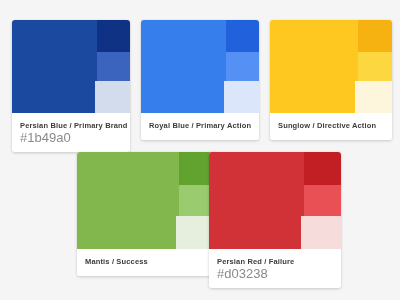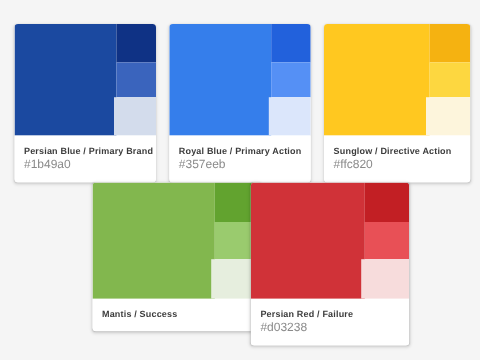--- a/index.html
+++ b/index.html
@@ -65,21 +65,21 @@
   }
   .meta-name {
     font-size: 7.5px;
     font-weight: bold;
     color: #3c3c3c;
     letter-spacing: 0.15px;
     line-height: 11px;
     white-space: nowrap;
   }
   .meta-hex {
-    font-size: 10px;
+    font-size: 13px;
     color: #8a8a8a;
     line-height: 11px;
     margin-top: 1px;
     white-space: nowrap;
   }
 
   
   #card-0 { left: 12px;  top: 20px;  width: 118px; }
   #card-1 { left: 141px; top: 20px;  width: 118px; }
   #card-2 { left: 270px; top: 20px;  width: 122px; justify-content: center; }
@@ -110,34 +110,32 @@
 
   <div class="card" id="card-1">
     <div class="swatch">
       <div class="swatch-main" style="background: rgb(53, 126, 235);"></div>
       <div class="swatch-shade shade-dark" style="background: rgb(34, 97, 220);"></div>
       <div class="swatch-shade shade-mid" style="background: rgb(85, 144, 245);"></div>
       <div class="swatch-shade shade-light" style="background: rgb(219, 230, 251);"></div>
     </div>
     <div class="meta">
       <div class="meta-name">Royal Blue / Primary Action</div>
-      <div class="meta-hex">#357eeb</div>
     </div>
   </div>
 
   <div class="card" id="card-2">
     <div class="swatch">
       <div class="swatch-main" style="background: rgb(255, 200, 32);"></div>
       <div class="swatch-shade shade-dark" style="background: rgb(245, 178, 17);"></div>
       <div class="swatch-shade shade-mid" style="background: rgb(253, 215, 64);"></div>
       <div class="swatch-shade shade-light" style="background: rgb(253, 245, 220);"></div>
     </div>
     <div class="meta">
       <div class="meta-name">Sunglow / Directive Action</div>
-      <div class="meta-hex">#ffc820</div>
     </div>
   </div>
 
   <div class="card" id="card-3">
     <div class="swatch">
       <div class="swatch-main" style="background: rgb(130, 183, 78);"></div>
       <div class="swatch-shade shade-dark" style="background: rgb(98, 163, 47);"></div>
       <div class="swatch-shade shade-mid" style="background: rgb(154, 203, 110);"></div>
       <div class="swatch-shade shade-light" style="background: rgb(230, 238, 222);"></div>
     </div>

